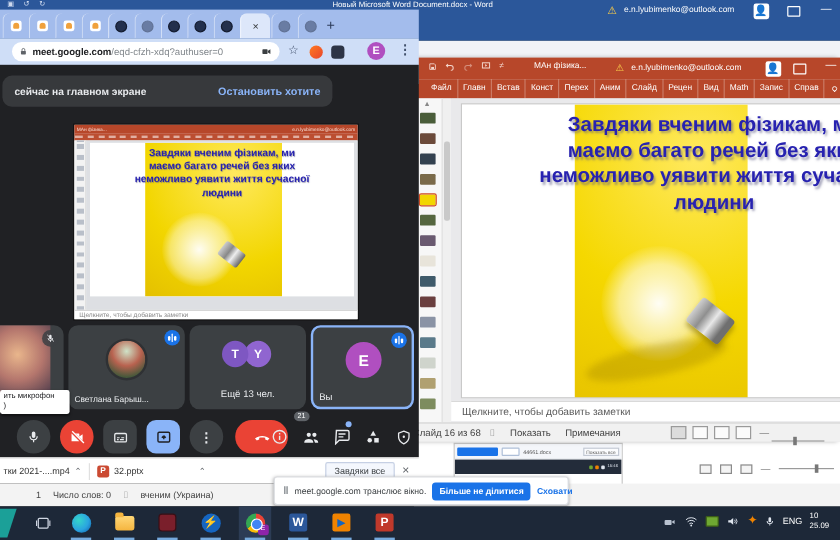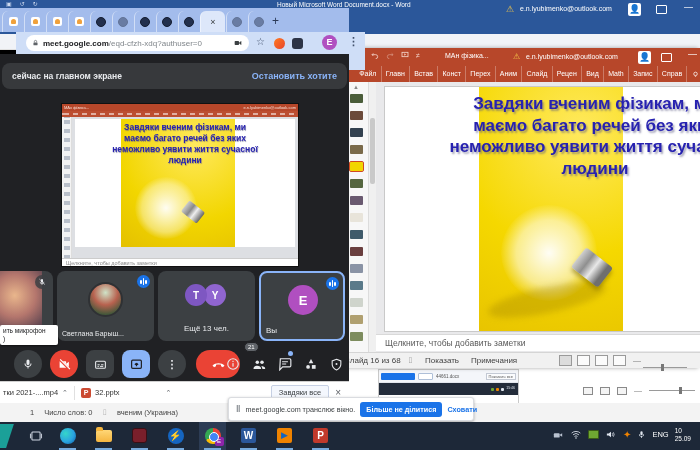--- a/index.html
+++ b/index.html
@@ -78,29 +78,29 @@
   
   .chrome-win{left:0;top:8px;width:349px;height:395px;z-index:3;}
   .tabstrip{position:absolute;left:0;top:0;width:349px;height:24px;background:#a3bcec;}
   .tab{position:absolute;top:3px;width:21px;height:21px;border-radius:6px 6px 0 0;border-left:1px solid rgba(255,255,255,.5);display:flex;align-items:center;justify-content:center;}
   .tab-active{background:#dde7fa;width:25px;}
   .fav-person{width:9px;height:9px;border-radius:2px;background:#fff;display:flex;align-items:center;justify-content:center;}
   .fav-person::after{content:"";width:5px;height:5px;border-radius:50% 50% 1px 1px;background:#f0a13c;}
   .fav-globe{width:10px;height:10px;border-radius:50%;background:#23304d;border:1.5px solid #141c30;}
   .fav-globe.dim{opacity:.45;}
   .newtab{position:absolute;top:6px;left:243px;color:#2c3a57;font-size:12px;line-height:14px;}
-  .toolbar{position:absolute;left:16px;top:24px;width:349px;height:38px;background:#cfdef7;display:flex;align-items:center;}
+  .toolbar{position:absolute;left:0;top:24px;width:349px;height:38px;background:#cfdef7;display:flex;align-items:center;}
   .omnibox{position:absolute;left:10px;top:3px;width:223px;height:16px;background:#fff;border-radius:8px;display:flex;align-items:center;padding:0 6px;gap:4px;}
   .omni-url{font-size:8px;color:#202124;white-space:nowrap;overflow:hidden;}
   .omni-url .path{color:#80868b;}
   .tb-ic{position:absolute;top:4px;color:#41506b;}
   .avatar-e{position:absolute;left:306px;top:3px;width:15px;height:15px;border-radius:50%;background:#b04fc0;color:#fff;font-size:9px;font-weight:bold;text-align:center;line-height:15px;}
 
   .meet{position:absolute;left:0;top:46px;width:349px;height:327px;background:#202124;overflow:hidden;}
-  .meet-banner{position:absolute;left:2px;top:9px;width:345px;height:26px;background:#37393c;border-radius:8px;display:flex;align-items:center;padding:0 10px;}
+  .meet-banner{position:absolute;left:2px;top:9px;width:275px;height:26px;background:#37393c;border-radius:8px;display:flex;align-items:center;padding:0 10px;}
   .meet-banner-text{color:#e8eaed;font-size:8.5px;font-weight:bold;}
   .meet-stop{margin-left:auto;color:#8ab4f8;font-size:9px;font-weight:bold;white-space:nowrap;}
 
   
   .mini{position:absolute;left:62px;top:50px;width:236px;height:162px;background:#e9e9eb;box-shadow:0 0 0 1px #111;}
   .mini-title{height:7px;background:#b7472a;display:flex;align-items:center;gap:2px;padding:0 2px;overflow:hidden;}
   .mini-title-text{color:#f6ddd4;font-size:4px;white-space:nowrap;}
   .mini-ribbon{height:6px;background:#bc4e31;background-image:repeating-linear-gradient(90deg,rgba(255,255,255,.55) 0 5px,rgba(255,255,255,0) 5px 9px);background-size:auto 2px;background-position:2px 2px;background-repeat:repeat-x;}
   .mini-body{position:relative;height:141px;display:flex;}
   .mini-thumbs{width:10px;background:#f3f3f3;border-right:1px solid #ddd;background-image:repeating-linear-gradient(180deg,#b9bfc9 0 4px,transparent 4px 9px);background-size:6px auto;background-position:2px 3px;background-repeat:repeat-y;}

